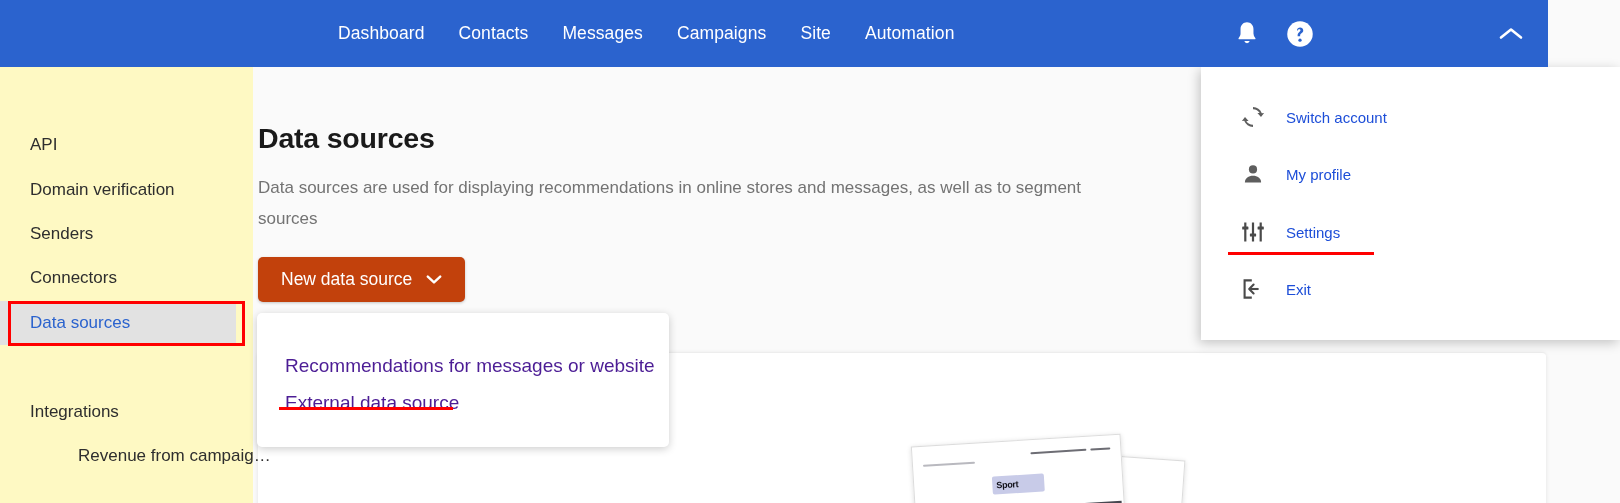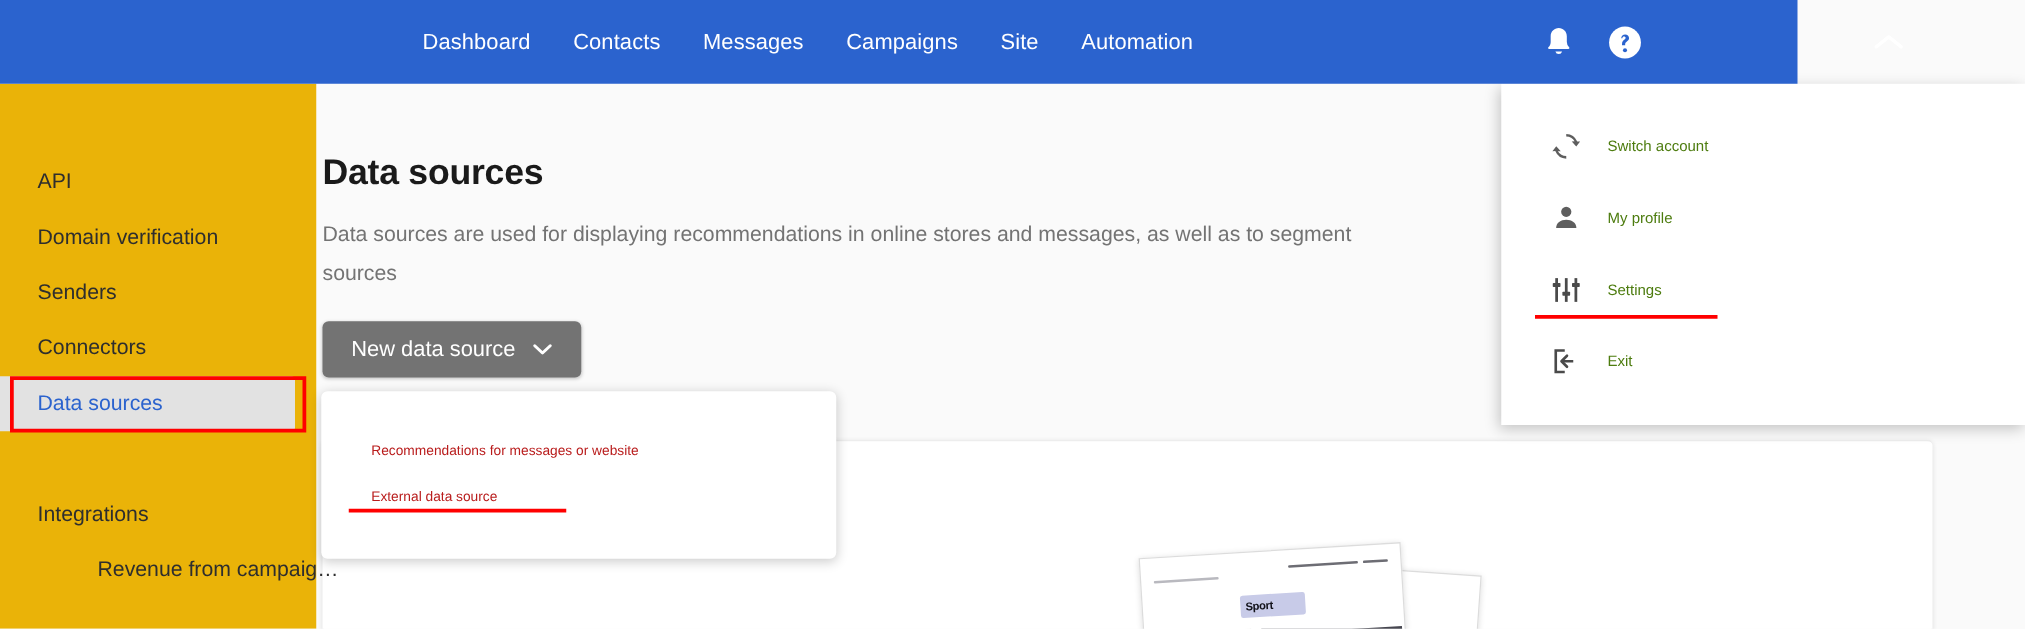--- a/index.html
+++ b/index.html
@@ -8,21 +8,21 @@
     overflow: hidden;
     background: #fafafa;
     font-family: "Liberation Sans", sans-serif;
     -webkit-font-smoothing: antialiased;
   }
   #root { position: relative; width: 1620px; height: 503px; }
 
   
   .topnav {
     position: absolute; top: 0; left: 0;
-    width: 1438px; height: 67px;
+    width: 1548px; height: 67px;
     background: #2b63ce;
     z-index: 40;
     text-decoration: underline;
   }
   .nav-links {
     position: absolute; top: 0; left: 338px; height: 67px;
     display: flex; align-items: center; gap: 34px;
   }
   .nav-link {
     color: #ffffff;
@@ -37,21 +37,21 @@
     cursor: pointer;
   }
   .bell-pos { position: absolute; left: 1223px; top: 10px; }
   .help-pos { position: absolute; left: 1276px; top: 10px; }
   .chev-pos { position: absolute; left: 1487px; top: 10px; }
 
   
   .sidebar {
     position: absolute; top: 67px; left: 0;
     width: 253px; height: 436px;
-    background: #eab308;
+    background: #fef9c3;
     z-index: 10;
   }
   .side-item {
     position: absolute; left: 0; width: 236px;
     height: 44px;
     display: flex; align-items: center;
     padding-left: 30px;
     font-size: 17px;
     color: #2e2e2e;
     cursor: pointer;
@@ -84,21 +84,21 @@
     letter-spacing: -.2px;
   }
   .page-desc {
     position: absolute; left: 5px; top: 105px;
     width: 1000px;
     font-size: 17px; color: #737373; line-height: 31px;
   }
   .new-btn {
     position: absolute; left: 5px; top: 190px;
     height: 45px;
-    background: #737373;
+    background: #c2410c;
     border: none; border-radius: 5px;
     color: #fff; font-size: 17.5px;
     font-family: "Liberation Sans", sans-serif;
     padding: 0 23px;
     display: flex; align-items: center; gap: 14px;
     cursor: pointer;
     box-shadow: 0 1px 3px rgba(0,0,0,.22);
   }
 
   
@@ -158,22 +158,22 @@
   .ds-dropdown {
     position: absolute;
     left: 257px; top: 313px;
     width: 412px; height: 134px;
     background: #ffffff;
     border-radius: 5px;
     box-shadow: 0 2px 9px rgba(0,0,0,.20);
     z-index: 30;
   }
   .ds-item {
-    position: absolute; left: 40px;
-    font-size: 11px; color: #b91c1c;
+    position: absolute; left: 28px;
+    font-size: 19px; color: #4c1d95;
     white-space: nowrap;
     cursor: pointer;
   }
   .ds-item-1 { top: 42px; }
   .ds-item-2 { top: 79px; }
   .ds-underline {
     position: absolute;
     left: 279px; top: 407px;
     width: 174px; height: 3px;
     background: #ff0000;
@@ -195,21 +195,21 @@
     display: flex; align-items: center;
     cursor: pointer;
   }
   .acct-ico {
     position: absolute; left: 39px;
     width: 26px; height: 26px;
     display: flex; align-items: center; justify-content: center;
   }
   .acct-label {
     position: absolute; left: 85px;
-    font-size: 12px; color: #4d7c0f;
+    font-size: 15px; color: #1d4ed8;
     white-space: nowrap;
   }
   .acct-underline {
     position: absolute;
     left: 1228px; top: 252px;
     width: 146px; height: 3px;
     background: #ff0000;
     z-index: 36;
   }
 </style>

